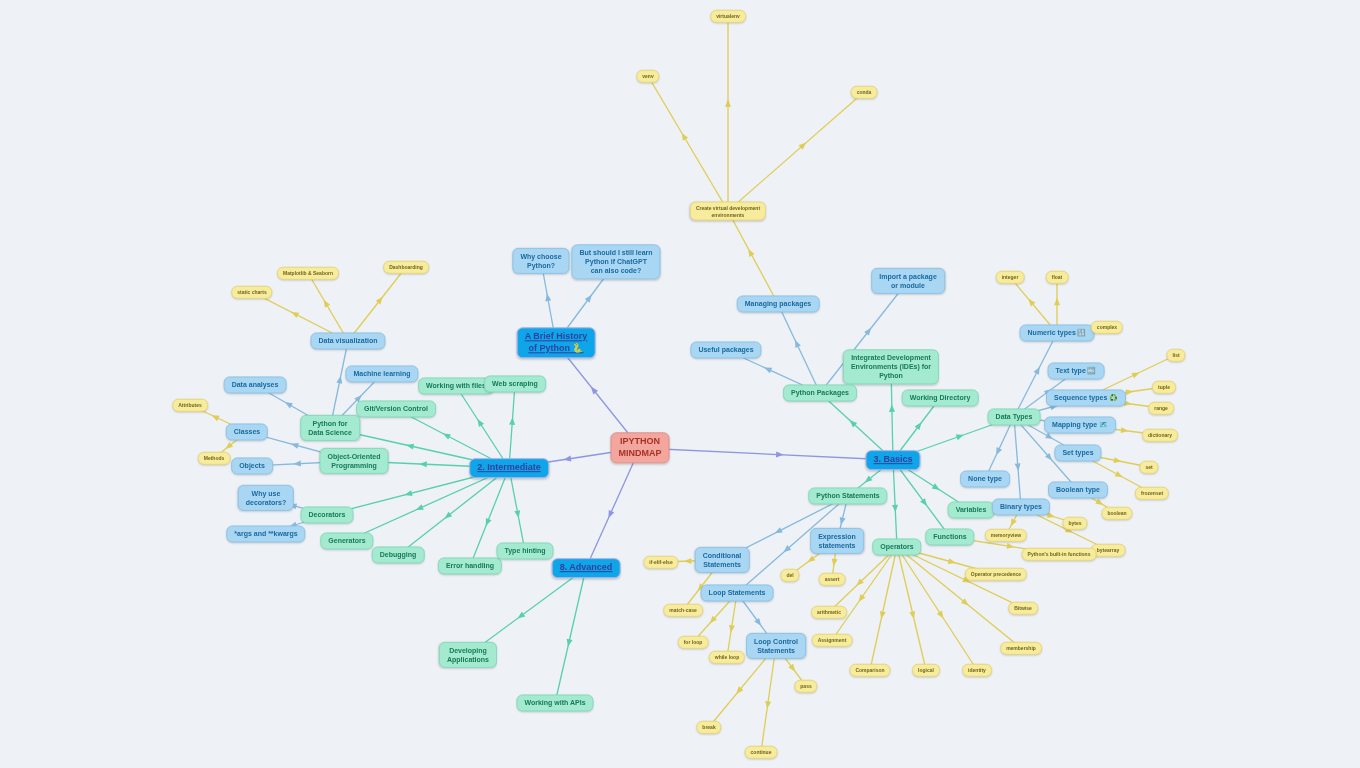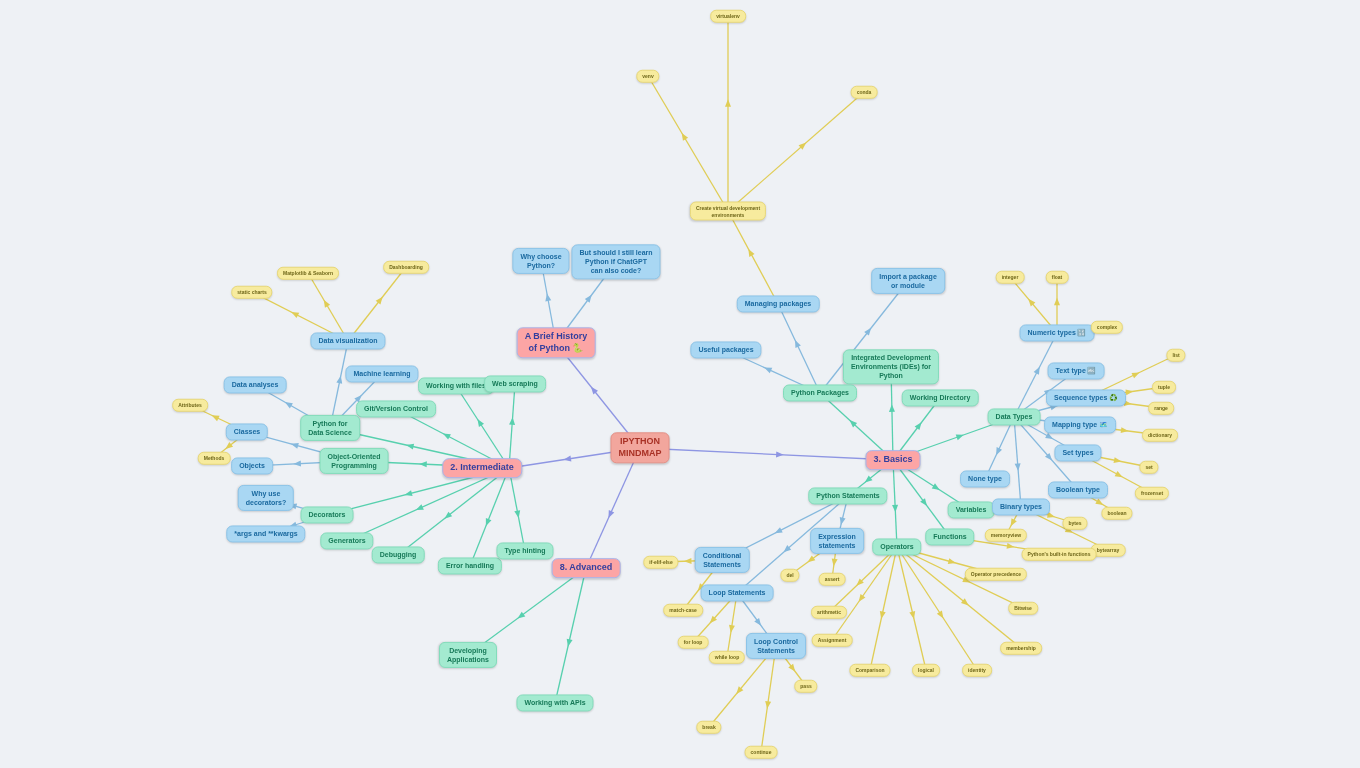--- a/index.html
+++ b/index.html
@@ -11,21 +11,21 @@
   #canvas{position:absolute;left:0;top:0;width:1360px;height:768px;}
   #edges{position:absolute;left:0;top:0;}
   .node{
     position:absolute;transform:translate(-50%,-50%);
     border-radius:6px;text-align:center;white-space:pre-line;
     box-shadow:0 1px 2px rgba(0,0,0,0.15);
     font-weight:bold;line-height:1.3;padding:3px 7px;
     z-index:2;cursor:default;
   }
   .node.center{background:#f2a69d;color:#a93226;border:1px solid #e59086;font-size:9px;}
-  .node.section{background:#fca5a5;color:#333f9e;border:1px solid #aab3ea;font-size:9px;}
+  .node.section{background:#0ea5e9;color:#333f9e;border:1px solid #aab3ea;font-size:9px;text-decoration:underline;}
   .node.topic{background:#a3ead0;color:#177a58;border:1px solid #83dcbb;font-size:7px;}
   .node.subtopic{background:#a9d7f3;color:#1a699f;border:1px solid #8cc4e8;font-size:7px;}
   .node.leaf{background:#f7eb9e;color:#6e6619;border:1px solid #e8d878;font-size:5px;padding:2px 5px;font-weight:600;}
 </style>
 </head>
 <body>
 
 <div id="canvas" style="background: rgb(238, 241, 245);">
     <svg id="edges" width="1360" height="768">
       <line x1="640" y1="448" x2="893" y2="460" stroke="#8e96e3" stroke-width="1.3"></line>
@@ -201,21 +201,21 @@
       <line x1="247" y1="432" x2="214" y2="458" stroke="#e0cd55" stroke-width="1.3"></line>
       <path d="M 4.5 0 L -3 3 L -3 -3 Z" fill="#e0cd55" transform="translate(228.85,446.3) rotate(141.76617482255307)"></path>
       <line x1="586" y1="568" x2="468" y2="655" stroke="#57d0ae" stroke-width="1.3"></line>
       <path d="M 4.5 0 L -3 3 L -3 -3 Z" fill="#57d0ae" transform="translate(521.1,615.85) rotate(143.59908871077747)"></path>
       <line x1="586" y1="568" x2="555" y2="703" stroke="#57d0ae" stroke-width="1.3"></line>
       <path d="M 4.5 0 L -3 3 L -3 -3 Z" fill="#57d0ae" transform="translate(568.95,642.25) rotate(102.93260839673952)"></path>
     </svg>
     <div class="node center" style="left: 640px; top: 448px;">IPYTHON
 MINDMAP</div>
     <div class="node section" style="left: 893px; top: 460px;">3. Basics</div>
-    <div class="node section" style="left: 482px; top: 468px; border-radius: 7px;">2. Intermediate</div>
+    <div class="node section" style="left: 509px; top: 468px;">2. Intermediate</div>
     <div class="node section" style="left: 586px; top: 568px;">8. Advanced</div>
     <div class="node section" style="left: 556px; top: 343px;">A Brief History
 of Python 🐍</div>
     <div class="node subtopic" style="left: 541px; top: 261px;">Why choose
 Python?</div>
     <div class="node subtopic" style="left: 616px; top: 262px;">But should I still learn
 Python if ChatGPT
 can also code?</div>
     <div class="node topic" style="left: 848px; top: 496px;">Python Statements</div>
     <div class="node topic" style="left: 897px; top: 547px;">Operators</div>

